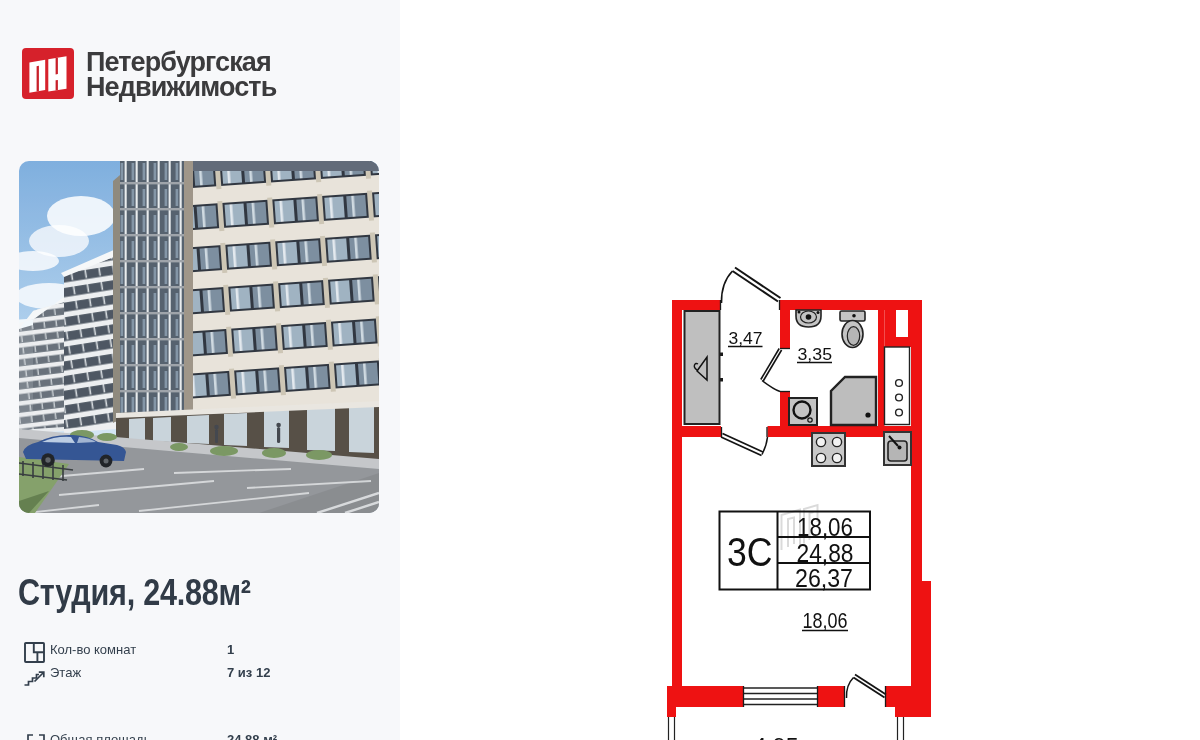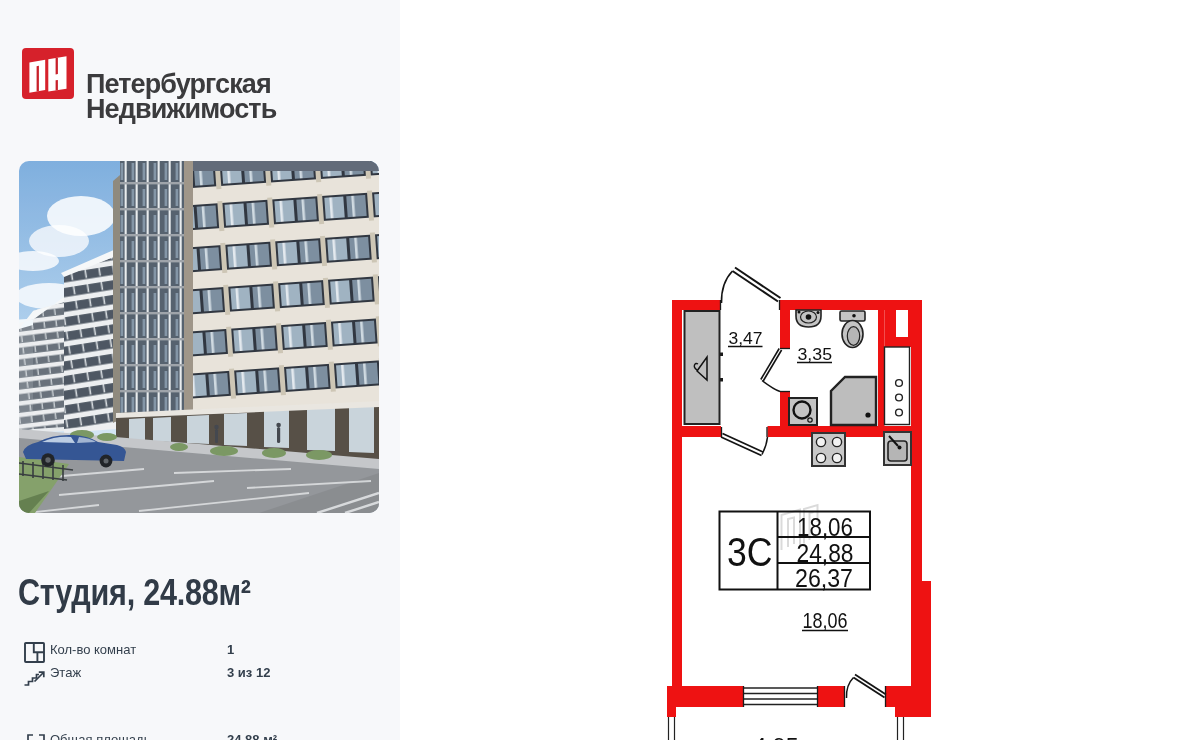--- a/index.html
+++ b/index.html
@@ -1,19 +1,19 @@
 <!DOCTYPE html>
 <html><head>
 <meta charset="utf-8">
 <style>
   html,body{margin:0;padding:0;}
   body{width:1200px;height:740px;overflow:hidden;background:#ffffff;
        font-family:"Liberation Sans", sans-serif;position:relative;}
   .leftcol{position:absolute;left:0;top:0;width:400px;height:740px;background:#f7f8fa;}
-  .brand{position:absolute;left:86px;top:50px;font-size:27px;font-weight:bold;color:#3b3b3d;line-height:25px;letter-spacing:-0.9px;margin-top:22px;}
+  .brand{position:absolute;left:86px;top:50px;font-size:27px;font-weight:bold;color:#3b3b3d;line-height:25px;letter-spacing:-0.9px;}
   .photo{position:absolute;left:19px;top:161px;width:360px;height:352px;border-radius:10px;overflow:hidden;}
   .title{position:absolute;left:18px;top:572px;font-size:36px;font-weight:bold;color:#313b47;letter-spacing:-0.3px;transform:scaleX(0.85);transform-origin:0 50%;white-space:nowrap;}
   .row{position:absolute;left:25px;width:360px;height:24px;color:#333f4c;font-size:13px;}
   .row .lbl{position:absolute;left:25px;top:1px;}
   .row .val{position:absolute;left:202px;top:1px;font-weight:bold;}
   .row svg{position:absolute;left:-1px;top:0px;}
 </style>
 </head>
 <body>
 <div class="leftcol"></div>
@@ -173,21 +173,21 @@
   <span class="lbl">Кол-во комнат</span>
     <span class="val">1</span>
 </div>
 <div class="row" style="top:664px;">
   <svg width="24" height="24" viewBox="0 0 24 24" fill="none" stroke="#333f4c" stroke-width="1.7">
     <path d="M0.5 21 L4.5 21 L4.5 17.5 L8.5 17.5 L8.5 14 L12.5 14 L12.5 10.5 L15 10.5"></path>
     <path d="M10.5 17.5 L19.5 8.5"></path>
     <path d="M14.8 8.2 L19.8 8.2 L19.8 13.2"></path>
   </svg>
   <span class="lbl">Этаж</span>
-    <span class="val">3 из 12</span>
+    <span class="val">7 из 12</span>
 </div>
 <div class="row" style="top:731px;">
   <svg width="24" height="24" viewBox="0 0 24 24" fill="none" stroke="#333f4c" stroke-width="1.7">
     <path d="M9 4 L4 4 L4 9"></path>
     <path d="M15 4 L20 4 L20 9"></path>
     <path d="M9 20 L4 20 L4 15"></path>
     <path d="M15 20 L20 20 L20 15"></path>
   </svg>
   <span class="lbl">Общая площадь</span>
     <span class="val">24.88 м²</span>

